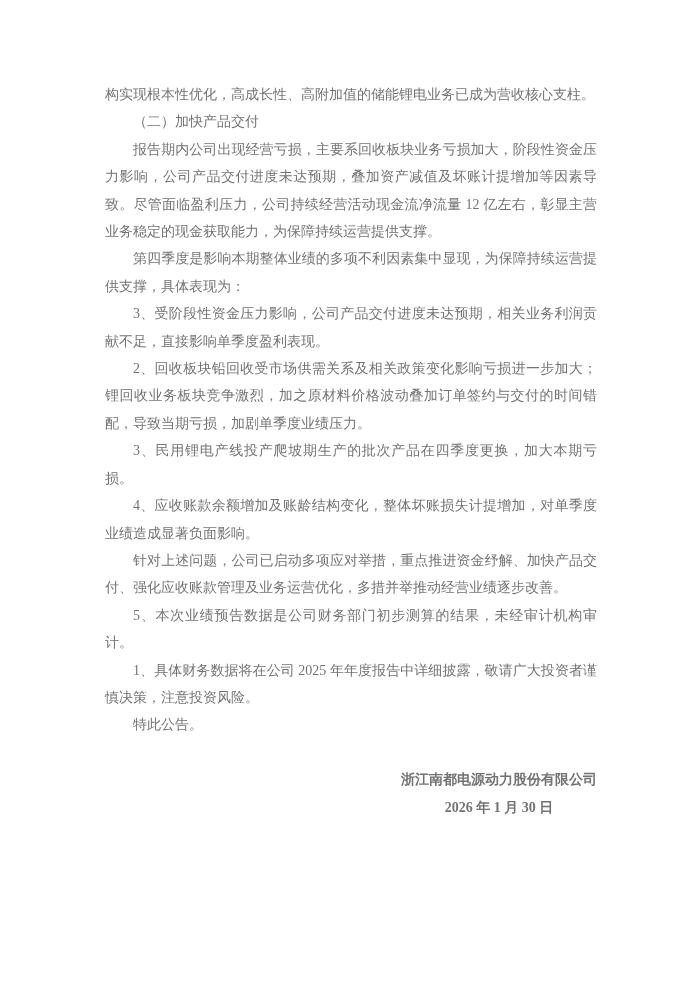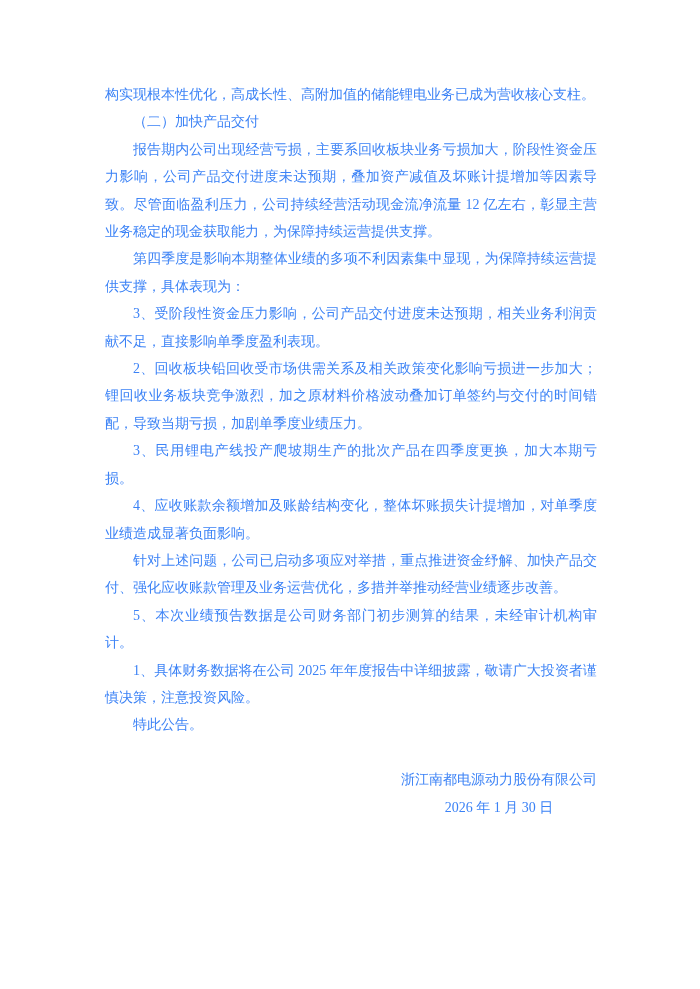--- a/index.html
+++ b/index.html
@@ -8,21 +8,21 @@
     background: #ffffff;
   }
   .page {
     position: relative;
     width: 700px;
     height: 989px;
     background: #ffffff;
     overflow: hidden;
     font-family: "Liberation Serif", "DejaVu Serif", serif;
     font-size: 14px;
-    color: #3b82f6;
+    color: #737373;
   }
   .content {
     box-sizing: border-box;
     padding: 81px 103px 0 105px;
   }
   .content p {
     margin: 0;
     line-height: 27.4px;
     text-align: justify;
     text-indent: 2em;
@@ -39,20 +39,21 @@
   }
   .signature {
     margin: 27.4px 0 0 auto;
     width: -moz-fit-content;
     width: fit-content;
     text-align: center;
     line-height: 27.4px;
   }
   .signature .sig-line {
     white-space: nowrap;
+    font-weight: bold;
   }
 </style>
 </head>
 <body>
 
 <div class="page">
   <div class="content">
 
     <p class="no-indent">构实现根本性优化，高成长性、高附加值的储能锂电业务已成为营收核心支柱。</p>
 

